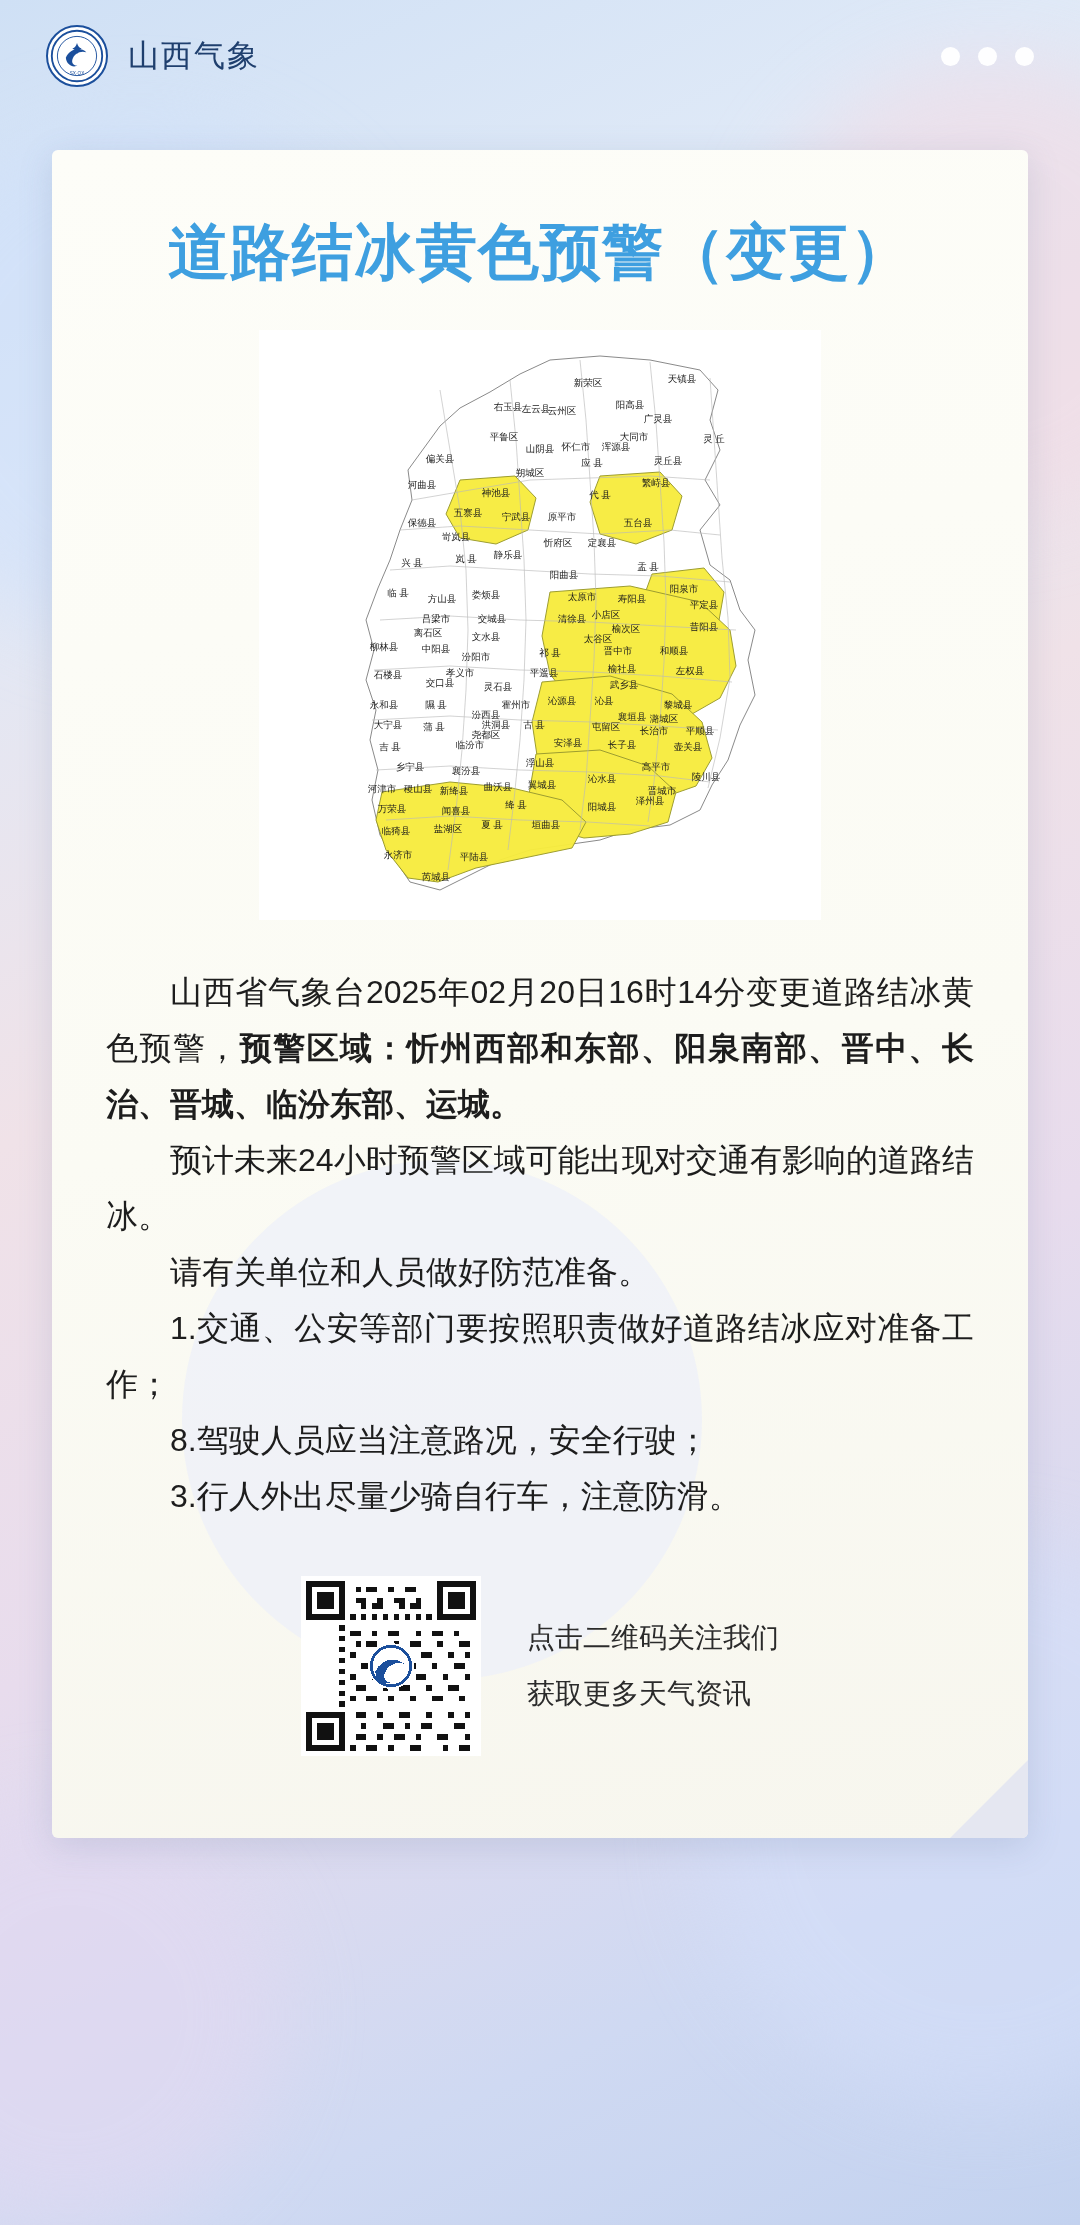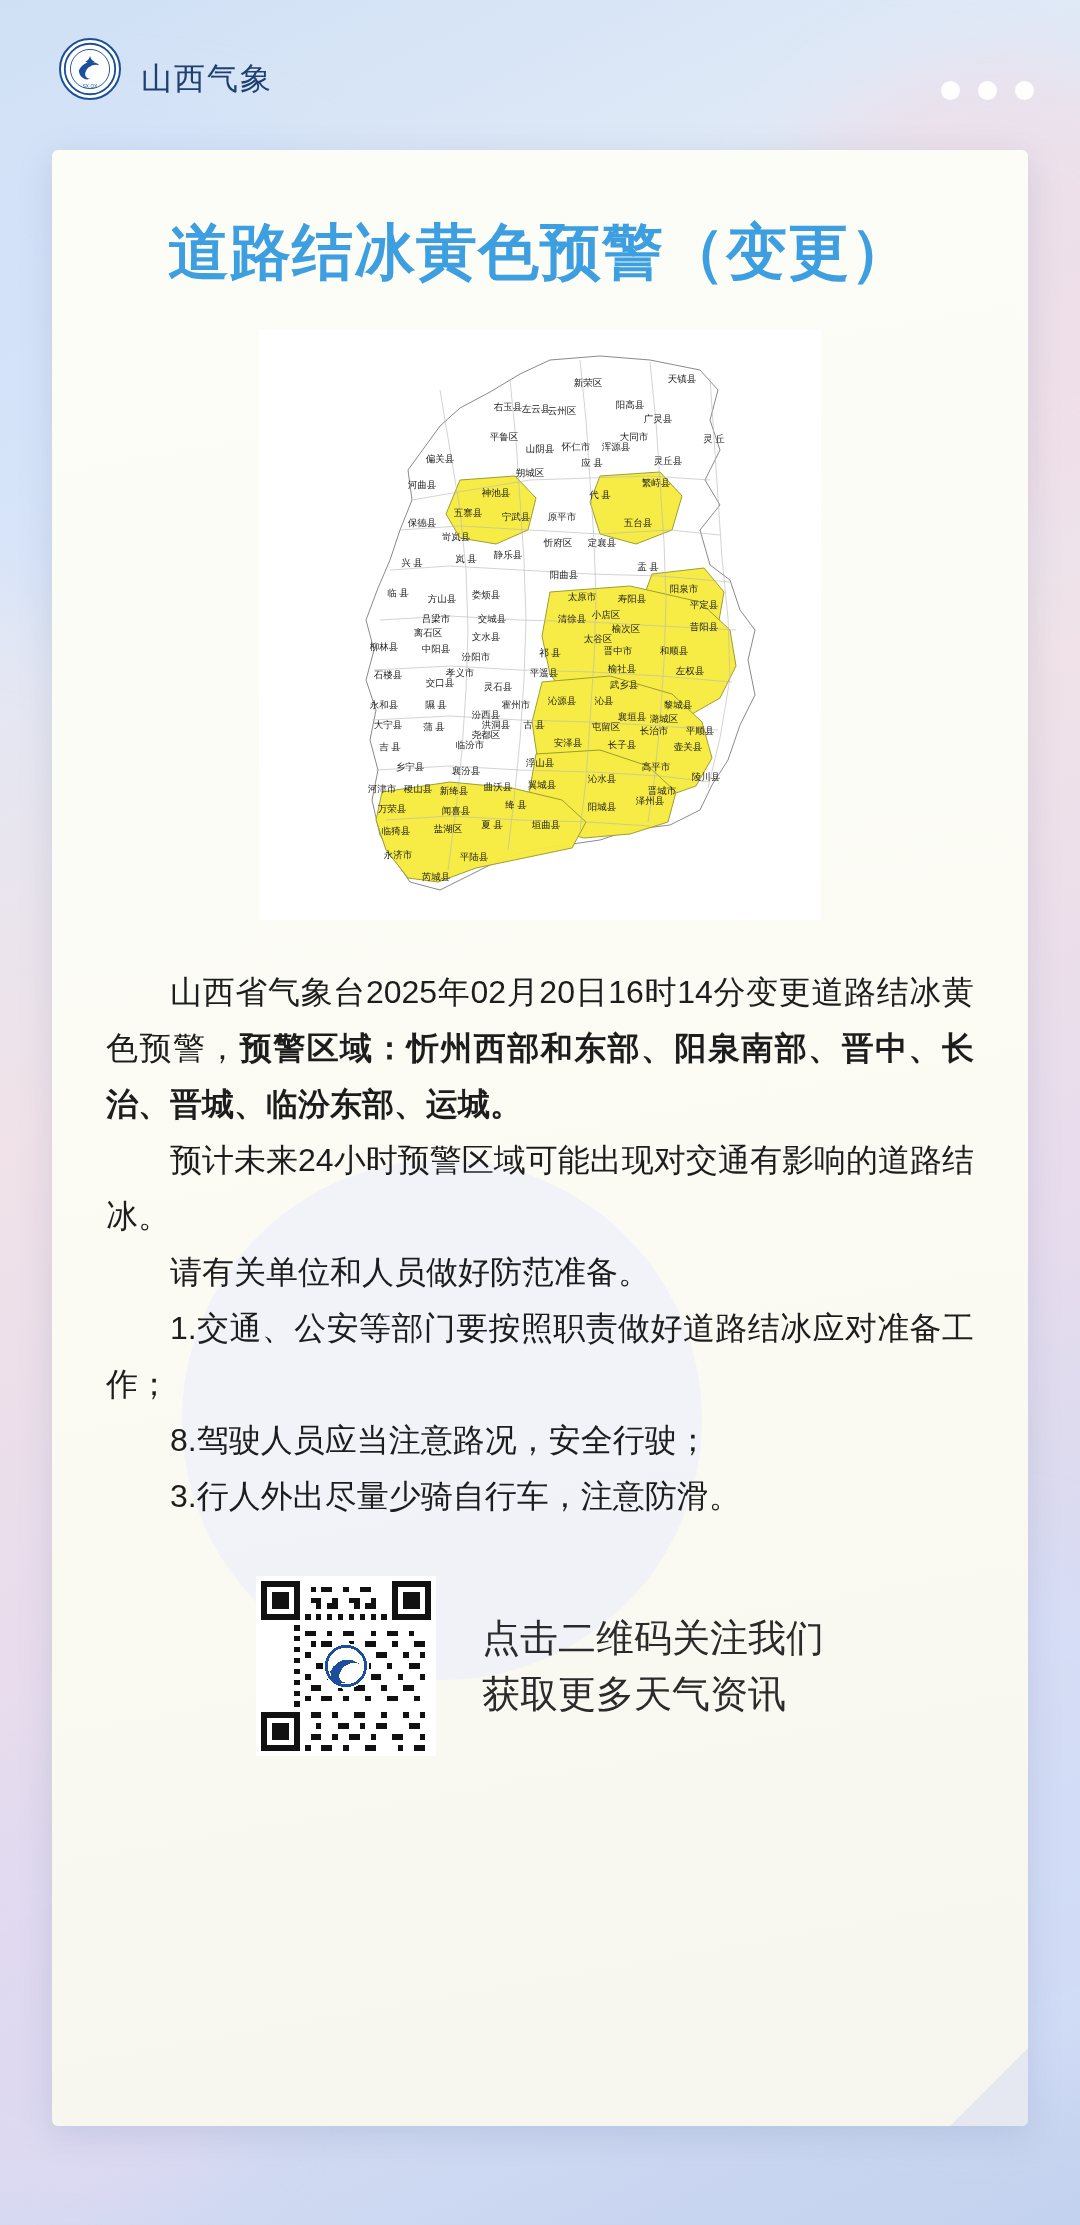--- a/index.html
+++ b/index.html
@@ -21,24 +21,24 @@
     opacity: 0.55;
   }
   .blob-a { width: 520px; height: 520px; left: -120px; top: 120px; background: #cfe0fb; }
   .blob-b { width: 460px; height: 460px; right: -140px; top: 60px; background: #f4dbe4; }
   .blob-c { width: 560px; height: 560px; right: -180px; bottom: 120px; background: #d6e0fa; }
   .blob-d { width: 420px; height: 420px; left: -140px; bottom: 0px; background: #e3d9f2; }
 
   
   .header {
     position: absolute;
-    top: 0; left: 13px; right: 0;
+    top: 0; left: 0; right: 0;
     height: 112px;
     display: flex;
-    align-items: flex-end;
+    align-items: center;
     padding: 12px 46px;
   }
   .logo {
     width: 62px; height: 62px;
     border-radius: 50%;
     border: 2px solid #1b4f9c;
     background: #ffffff;
     display: flex; align-items: center; justify-content: center;
     flex: none;
   }
@@ -63,21 +63,21 @@
     display: block;
     opacity: 0.95;
   }
 
   
   .card {
     position: absolute;
     left: 52px;
     top: 150px;
     width: 976px;
-    height: 1976px;
+    height: 1688px;
     background: linear-gradient(170deg, #fdfdf8 0%, #fbfbf4 55%, #f7f6ee 100%);
     border-radius: 6px;
     box-shadow: 0 8px 34px rgba(90,110,150,0.18);
     overflow: hidden;
   }
   .card-watermark {
     position: absolute;
     width: 520px; height: 520px;
     border-radius: 50%;
     background: #eef1f8;
@@ -133,21 +133,21 @@
     justify-content: center;
     gap: 46px;
   }
   .qr {
     width: 180px; height: 180px;
     position: relative;
     background: #ffffff;
   }
   .qr svg { display: block; }
   .qr-text {
-    font-size: 38px;
+    font-size: 28px;
     line-height: 56px;
     color: #2b2b2b;
     font-family: "Liberation Serif", serif;
   }
 </style>
 </head>
 <body>
 
 <div class="bg-blob blob-a"></div>
 <div class="bg-blob blob-b"></div>

